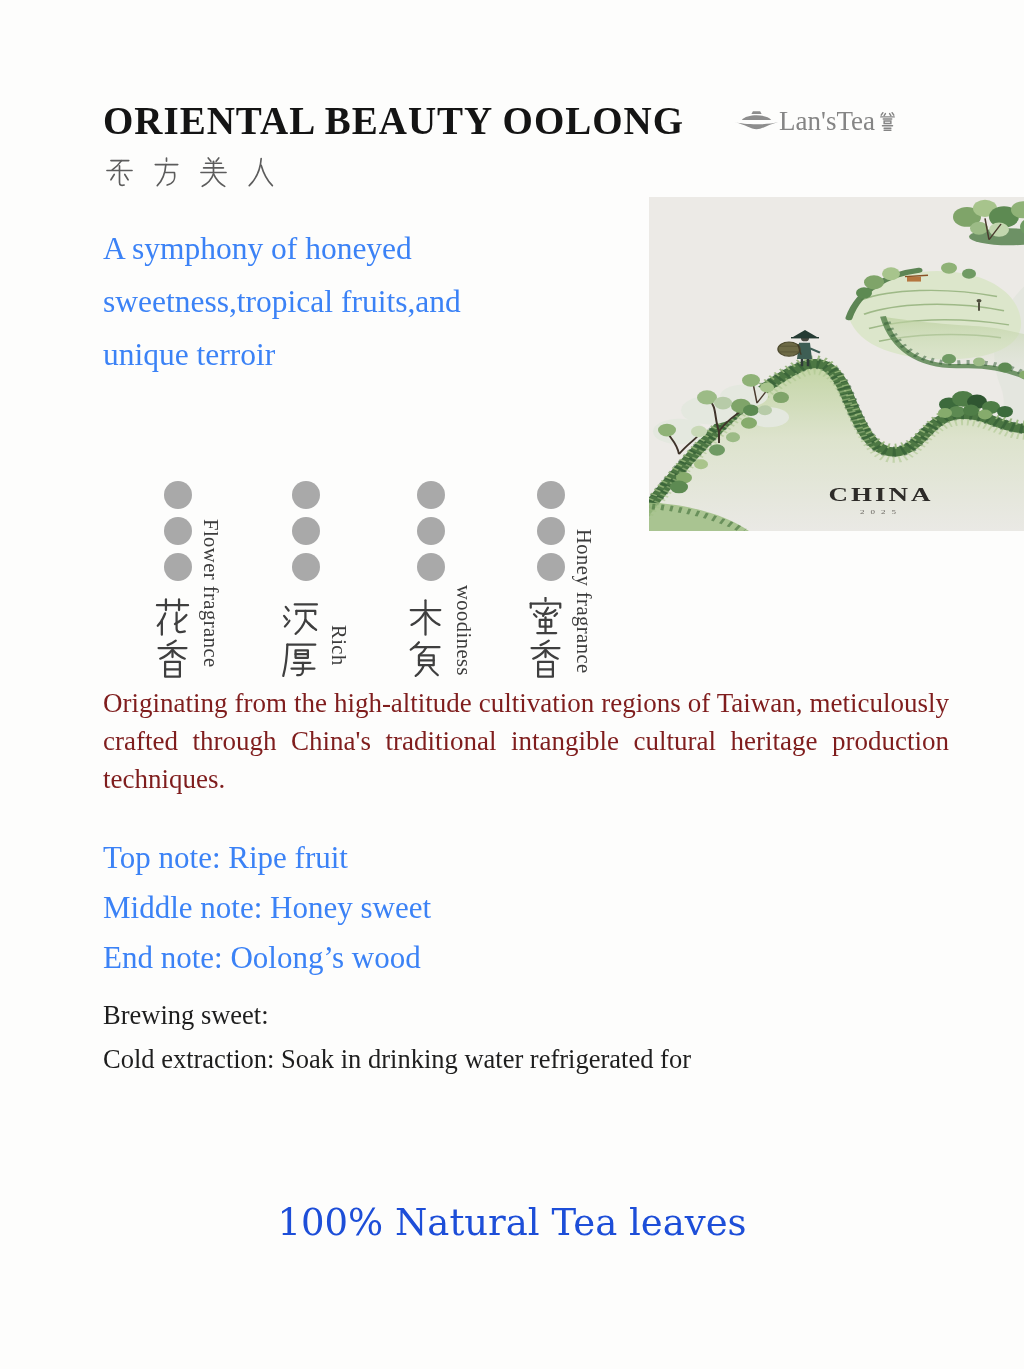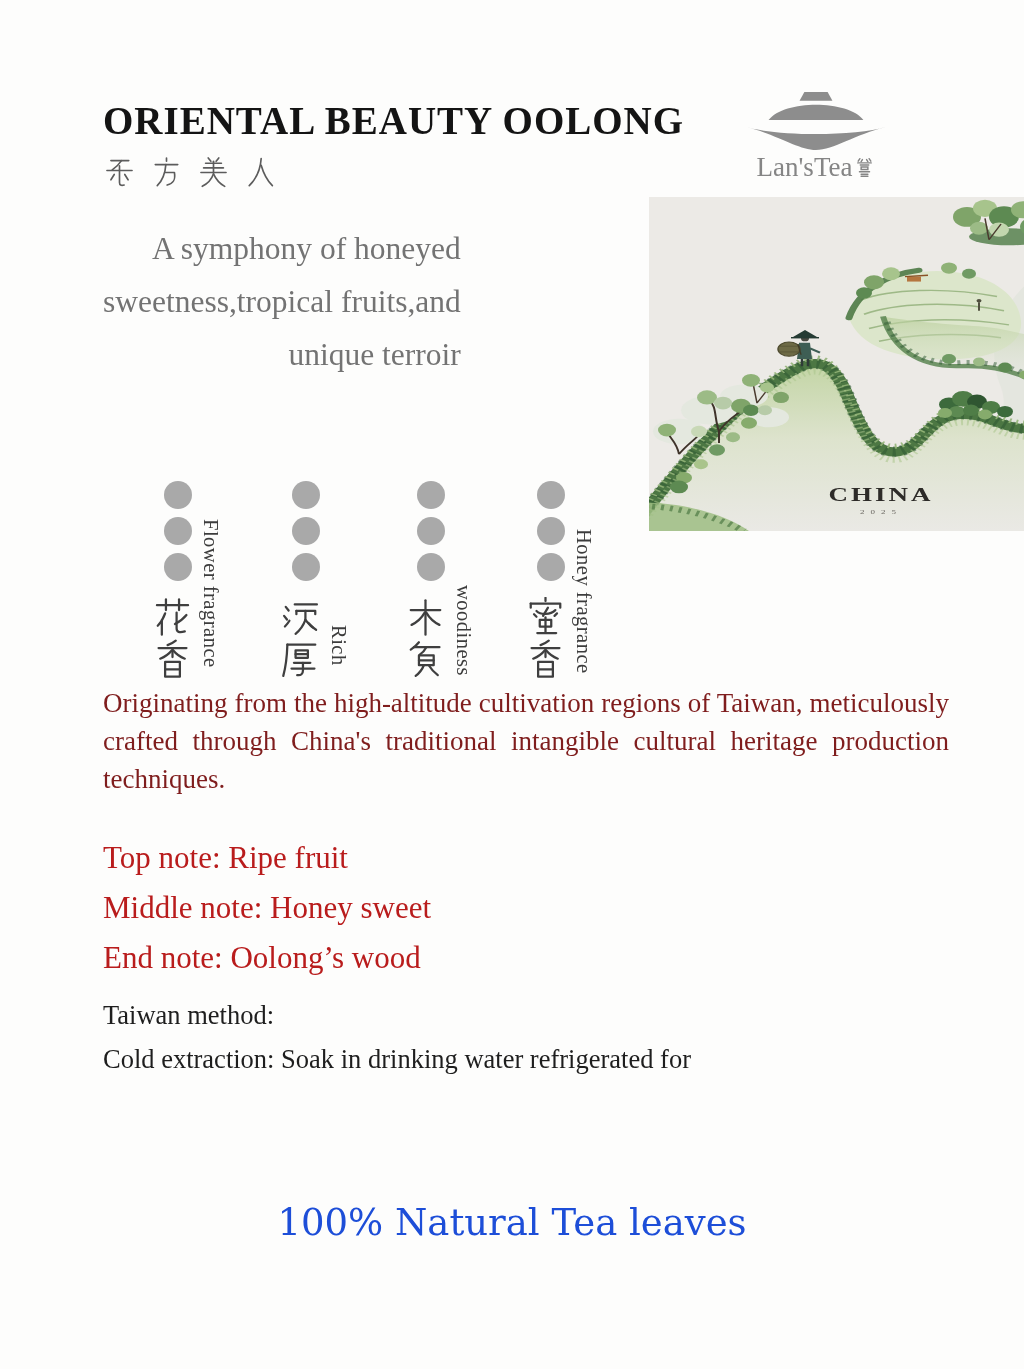--- a/index.html
+++ b/index.html
@@ -5,25 +5,25 @@
   html,body{margin:0;padding:0;}
   body{
     width:1024px;height:1369px;position:relative;background:#fdfdfc;
     font-family:"Liberation Serif", serif;color:#1b1b1b;overflow:hidden;
   }
   .sr{position:absolute;width:1px;height:1px;overflow:hidden;clip-path:inset(50%);white-space:nowrap;}
   
   .title{position:absolute;left:103px;top:98px;font-size:39px;font-weight:700;letter-spacing:1px;color:#141414;white-space:nowrap;}
   .title-zh{position:absolute;left:103px;top:156px;display:flex;gap:14px;color:#5c5c5c;}
   .title-zh svg{width:33px;height:33px;}
-  .logo{position:absolute;left:734px;top:90px;width:164px;display:flex;flex-direction:column;align-items:center;color:#8d8d8d;}
+  .logo{position:absolute;left:734px;top:90px;width:164px;display:flex;flex-direction:row;align-items:center;color:#8d8d8d;}
   .logo-text{display:flex;align-items:center;gap:2px;font-size:27px;color:#858585;margin-top:2px;}
   .logo-text svg{width:21px;height:21px;color:#858585;}
   
-  .tagline{position:absolute;left:103px;top:222px;font-size:31.5px;line-height:53px;color:#737373;text-align:right;}
+  .tagline{position:absolute;left:103px;top:222px;font-size:31.5px;line-height:53px;color:#3b82f6;}
   
   .artwrap{position:absolute;left:649px;top:197px;width:389px;height:334px;}
   .art{width:100%;height:100%;display:block;}
   
   .ratings{position:absolute;left:150px;top:479px;width:480px;height:212px;}
   .rcol{position:absolute;top:0;width:112px;height:212px;}
   .rcol:nth-of-type(1){left:0;}
   .rcol:nth-of-type(2){left:128px;}
   .rcol:nth-of-type(3){left:253px;}
   .rcol:nth-of-type(4){left:373px;}
@@ -31,21 +31,21 @@
   .dot{width:28px;height:28px;border-radius:50%;background:#a9a9a9;}
   .vlabel{position:absolute;left:49px;writing-mode:vertical-rl;font-size:20.5px;letter-spacing:0.5px;color:#3c3c3c;white-space:nowrap;}
   .rcol:nth-of-type(1) .vlabel{top:40px;}
   .rcol:nth-of-type(2) .vlabel{top:146px;}
   .rcol:nth-of-type(3) .vlabel{top:106px;}
   .rcol:nth-of-type(4) .vlabel{top:50px;}
   .hanzi{position:absolute;left:2px;top:118px;display:flex;flex-direction:column;gap:1px;color:#3f3f3f;}
   .hanzi svg{width:41px;height:41px;}
   
   .origin{position:absolute;left:103px;top:684px;width:846px;font-size:27px;line-height:38px;text-align:justify;color:#7f1d1d;}
-  .notes{position:absolute;left:103px;top:833px;font-size:31px;line-height:50px;color:#b91c1c;}
+  .notes{position:absolute;left:103px;top:833px;font-size:31px;line-height:50px;color:#3b82f6;}
   .brewing{position:absolute;left:103px;top:994px;font-size:26.5px;line-height:43.5px;color:#1e1e1e;}
   .footer{position:absolute;left:0;right:0;top:1201px;text-align:center;font-size:37px;color:#1d4ed8;font-family:"DejaVu Serif","Liberation Serif",serif;}
   .hzsym{position:absolute;width:0;height:0;overflow:hidden;}
 </style>
 </head>
 <body>
 
 <svg class="hzsym" xmlns="http://www.w3.org/2000/svg" aria-hidden="true">
   <defs>
     <g id="hz-dong">
@@ -394,17 +394,17 @@
 
 <div class="origin">Originating from the high-altitude cultivation regions of Taiwan, meticulously crafted through China's traditional intangible cultural heritage production techniques.</div>
 
 <div class="notes">
   <div>Top note: Ripe fruit</div>
   <div>Middle note: Honey sweet</div>
   <div>End note: Oolong’s wood</div>
 </div>
 
 <div class="brewing">
-  <div>Taiwan method:</div>
+  <div>Brewing sweet:</div>
   <div>Cold extraction: Soak in drinking water refrigerated for</div>
 </div>
 
 <div class="footer">100% Natural Tea leaves</div>
 
 </body></html>

